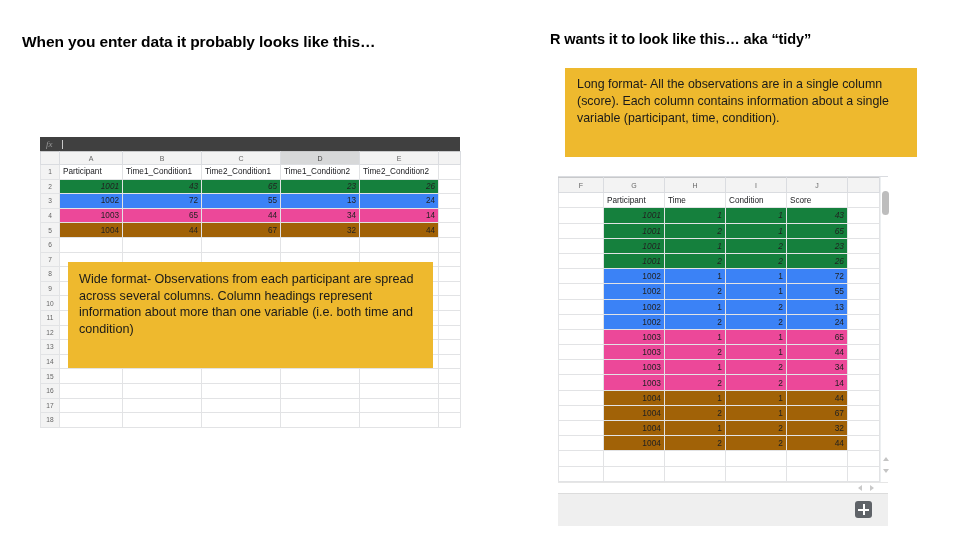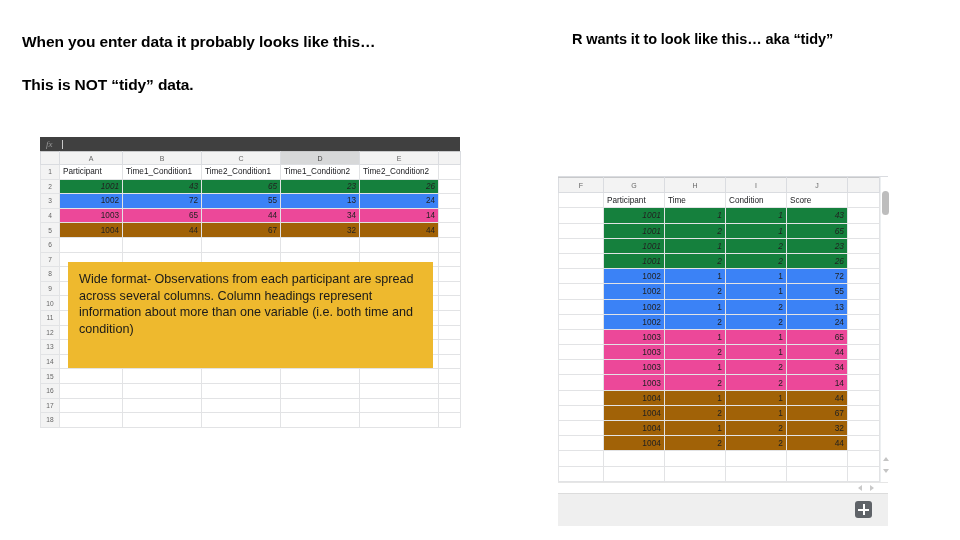--- a/index.html
+++ b/index.html
@@ -15,21 +15,21 @@
   .heading {
     position: absolute;
     font-weight: bold;
     color: #000;
     font-size: 15.5px;
     letter-spacing: -0.1px;
     white-space: nowrap;
   }
   #heading-left-1 { left: 22px; top: 33px; }
   #heading-left-2 { left: 22px; top: 76px; }
-  #heading-right  { left: 572px; top: 31px; font-size: 14.5px; }
+  #heading-right  { left: 550px; top: 31px; font-size: 14.5px; }
 
   
   #sheet-wide {
     position: absolute;
     left: 40px; top: 137px;
     width: 420px; height: 298px;
     background: #fff;
   }
   .fxbar {
     height: 14px;
@@ -167,21 +167,20 @@
   }
   .movehandle::before { left: 7.5px; top: 3px; width: 2px; height: 11px; }
   .movehandle::after  { top: 7.5px; left: 3px; height: 2px; width: 11px; }
 </style>
 </head>
 <body>
 
 <div class="slide">
 
   <div class="heading" id="heading-left-1">When you enter data it probably looks like this…</div>
-  <div class="heading" id="heading-left-2">This is NOT “tidy” data.</div>
   <div class="heading" id="heading-right">R wants it to look like this… aka “tidy”</div>
 
   <div id="sheet-wide">
     <div class="fxbar">
       <span>fx</span>
       <span class="fxline"></span>
     </div>
     <table class="gs">
       <colgroup>
         <col style="width:19px">
@@ -552,14 +551,15 @@
     </div>
     <div class="hscrollrow">
       <div class="tri left"></div>
       <div class="tri right"></div>
     </div>
     <div class="bottombar">
       <div class="movehandle"></div>
     </div>
   </div>
 
+  <div class="callout" id="callout-long">Long format- All the observations are in a single column (score).  Each column contains information about a single variable (participant, time, condition).</div>
 
 </div>
 
 </body></html>

